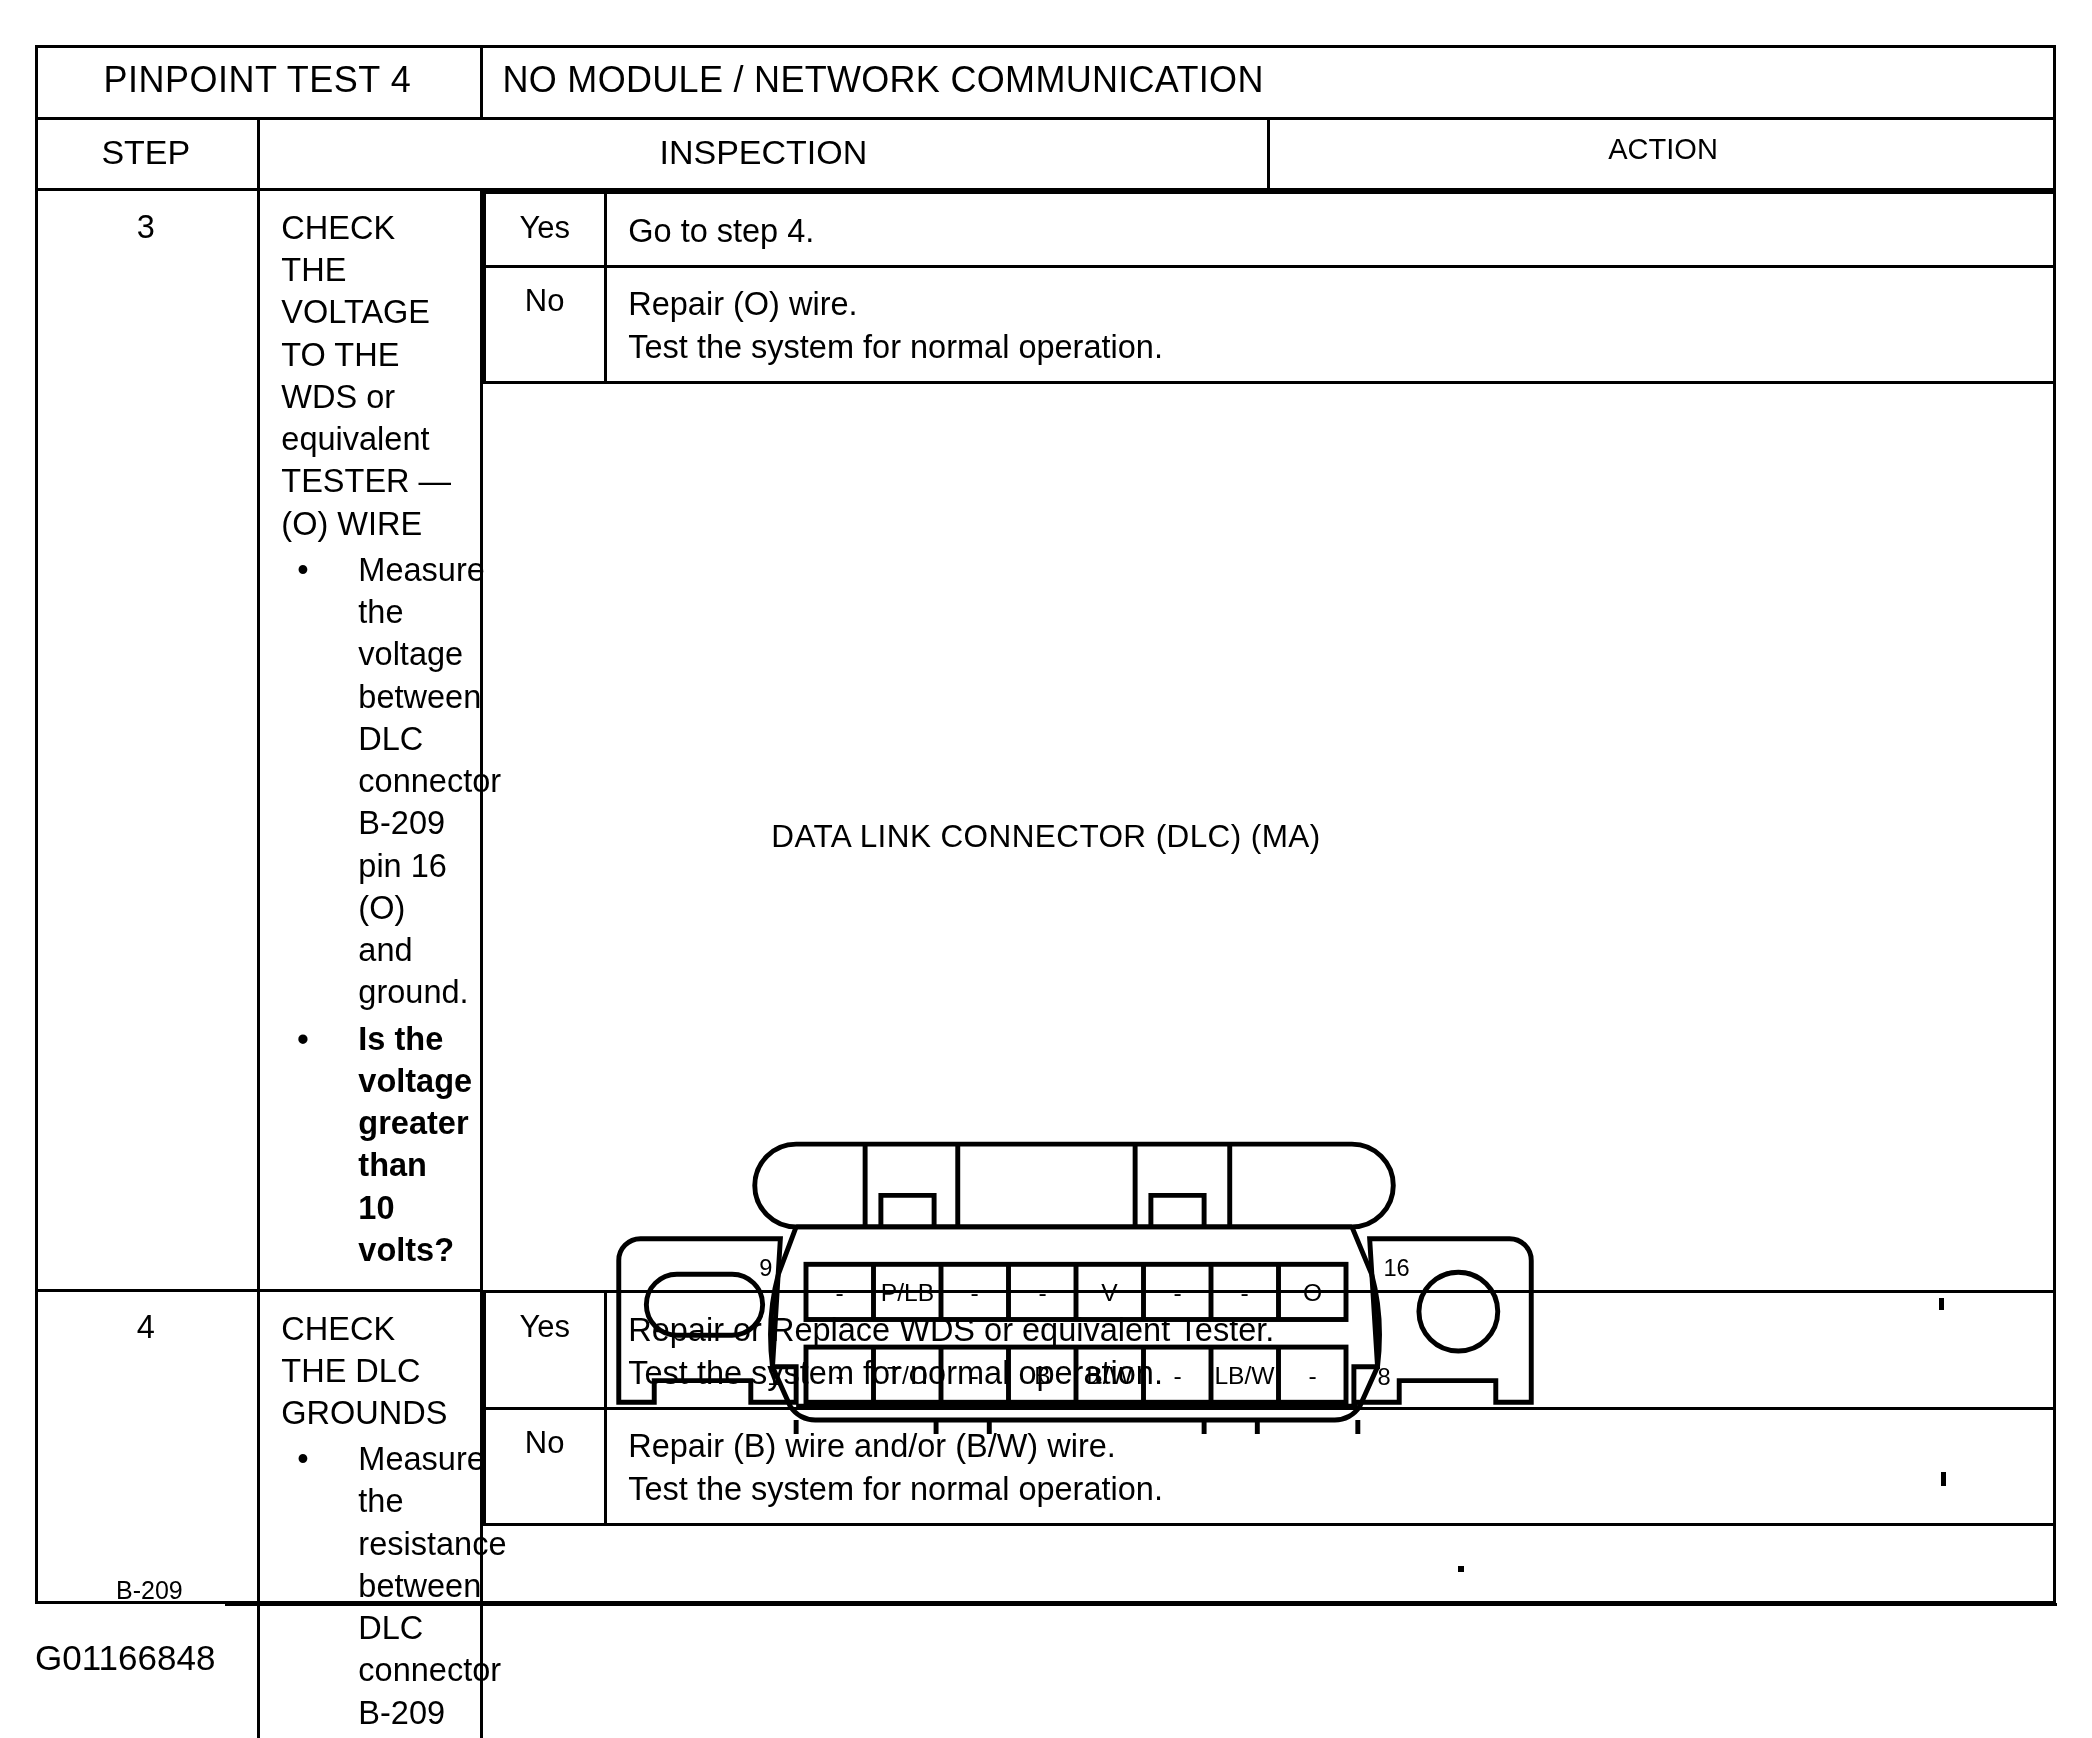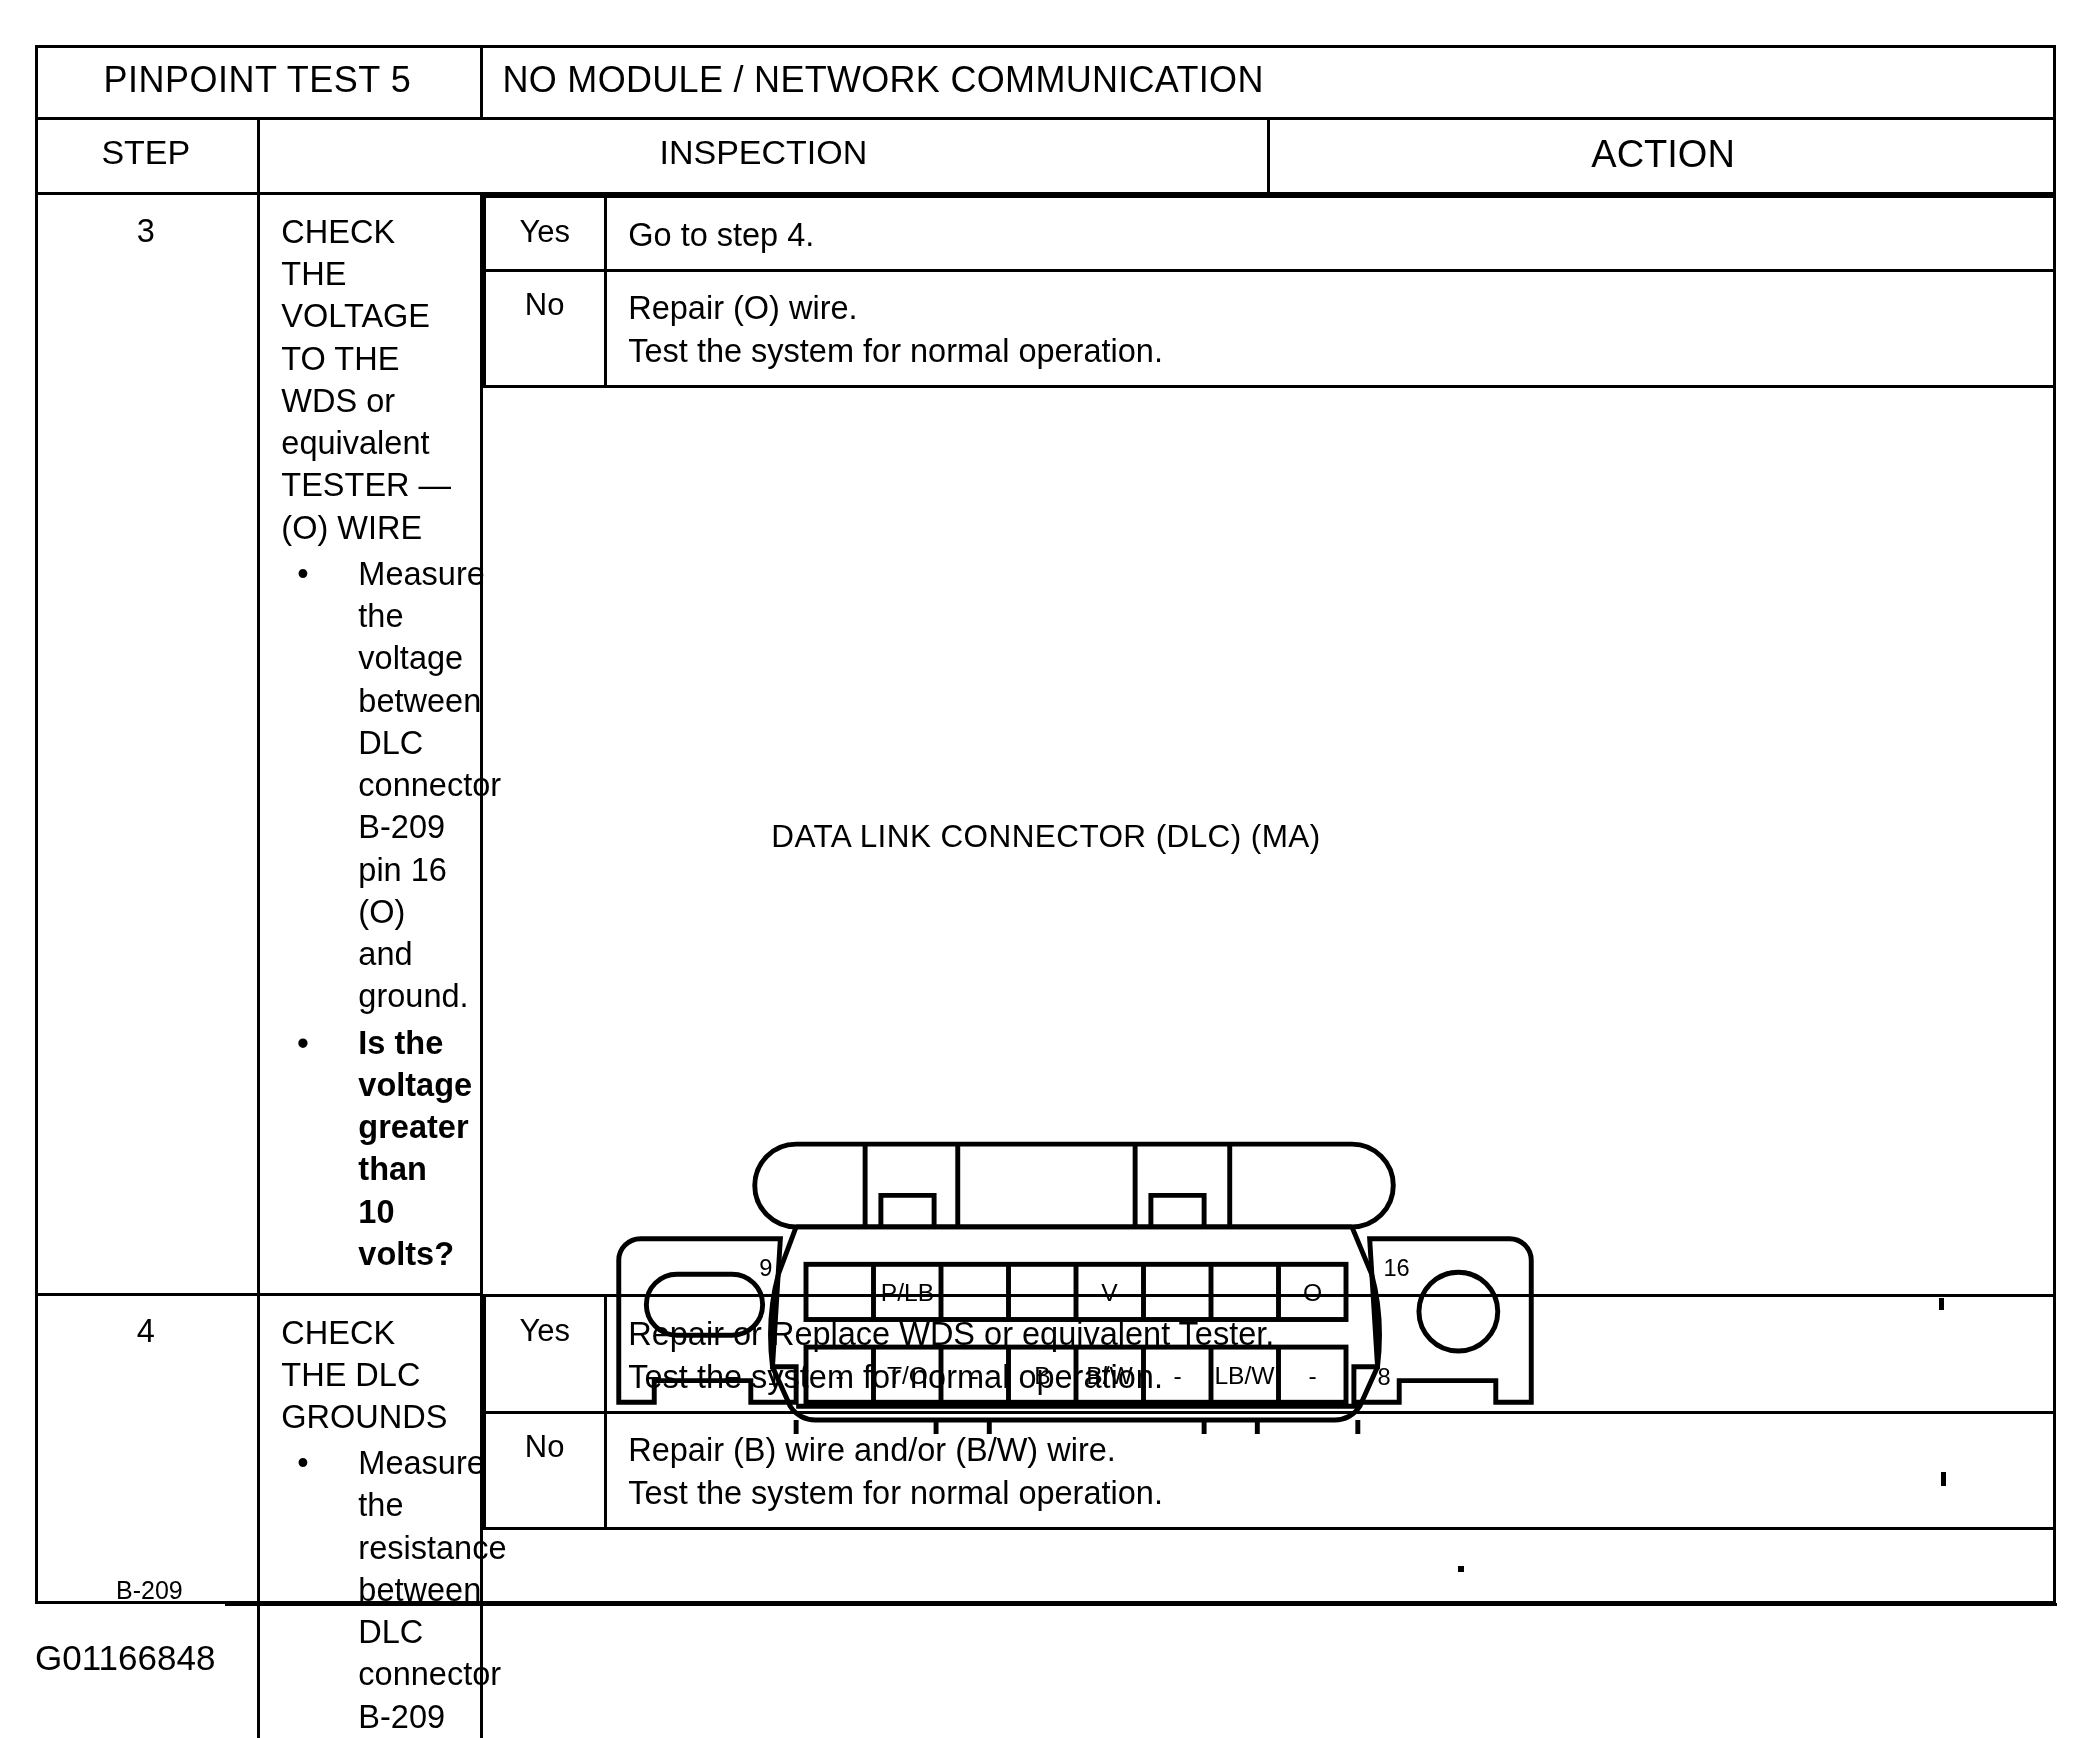--- a/index.html
+++ b/index.html
@@ -74,21 +74,21 @@
   }
   .hdr-inspection {
     text-align: center;
     font-size: 34px;
     font-weight: bold;
     padding: 13.8px 2px 15.8px 2px !important;
   }
   .hdr-action {
     width: 867px;
     text-align: center;
-    font-size: 38px;
+    font-size: 29px;
     font-weight: bold;
     padding: 13.8px 2px 15.8px 2px !important;
     border-right: none !important;
   }
 
   .step-num {
     width: 118px;
     text-align: center;
     font-size: 32.5px;
     padding: 17.7px 2px 2px 2px !important;
@@ -216,21 +216,21 @@
 </style>
 </head>
 <body>
 
 <div id="page-frame"></div>
 
 <table id="pinpoint-table">
   <tbody>
 
     <tr>
-      <td class="title-cell-test" colspan="2">PINPOINT TEST 5</td>
+      <td class="title-cell-test" colspan="2">PINPOINT TEST 4</td>
       <td class="title-cell-name" colspan="2">NO MODULE / NETWORK COMMUNICATION</td>
     </tr>
 
     <tr>
       <td class="hdr-step">STEP</td>
       <td class="hdr-inspection" colspan="2">INSPECTION</td>
       <td class="hdr-action">ACTION</td>
     </tr>
 
     <tr>

